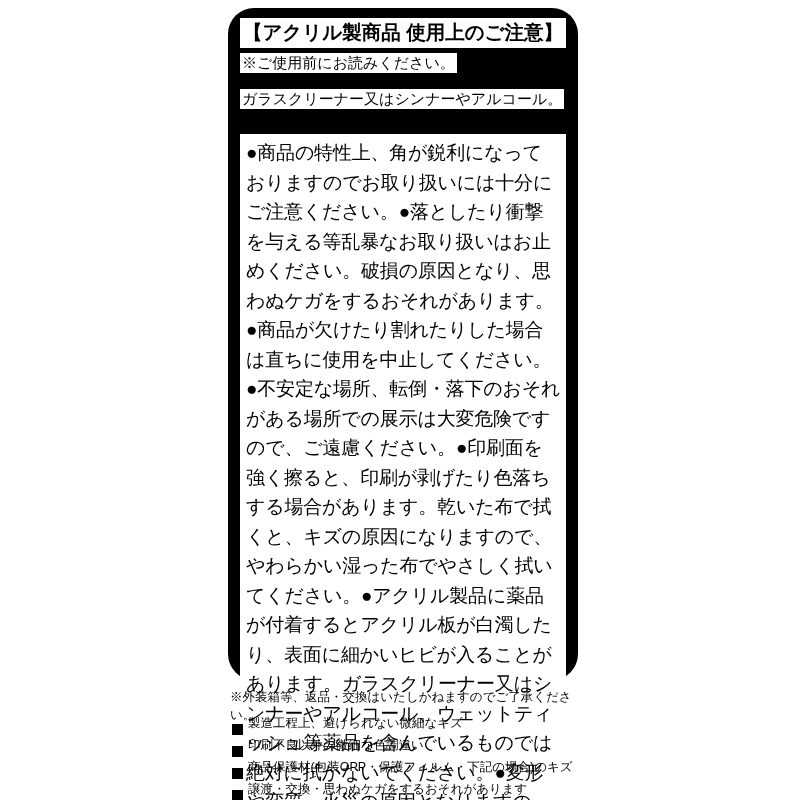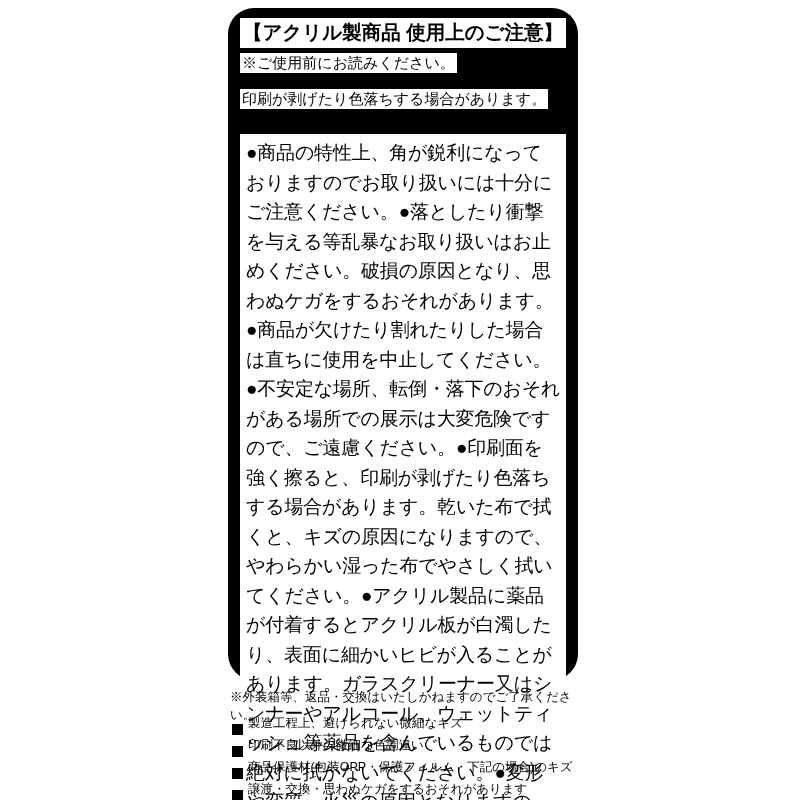--- a/index.html
+++ b/index.html
@@ -124,21 +124,21 @@
 <body>
 
 <div id="page">
 
   <div class="notice-card">
 
     <div class="title-bar">【アクリル製商品 使用上のご注意】</div>
 
     <div class="subnote">
       <span class="sub-line">※ご使用前にお読みください。</span><br>
-      <span class="sub-line">印刷が剥げたり色落ちする場合があります。</span>
+      <span class="sub-line">ガラスクリーナー又はシンナーやアルコール。</span>
     </div>
 
     <div class="body-block">
       <p>●商品の特性上、角が鋭利になっておりますのでお取り扱いには十分にご注意ください。●落としたり衝撃を与える等乱暴なお取り扱いはお止めください。破損の原因となり、思わぬケガをするおそれがあります。●商品が欠けたり割れたりした場合は直ちに使用を中止してください。●不安定な場所、転倒・落下のおそれがある場所での展示は大変危険ですので、ご遠慮ください。●印刷面を強く擦ると、印刷が剥げたり色落ちする場合があります。乾いた布で拭くと、キズの原因になりますので、やわらかい湿った布でやさしく拭いてください。●アクリル製品に薬品が付着するとアクリル板が白濁したり、表面に細かいヒビが入ることがあります。ガラスクリーナー又はシンナーやアルコール、ウェットティッシュ等薬品を含んでいるものでは絶対に拭かないでください。●変形や変質、火災の原因となりますので、直射日光のあたる場所や、火気の近く、高温多湿になる場所での使用・保管はおやめください。</p>
     </div>
 
   </div>
 
   <div class="footer-note">※外装箱等、返品・交換はいたしかねますのでご了承ください。</div>
 

